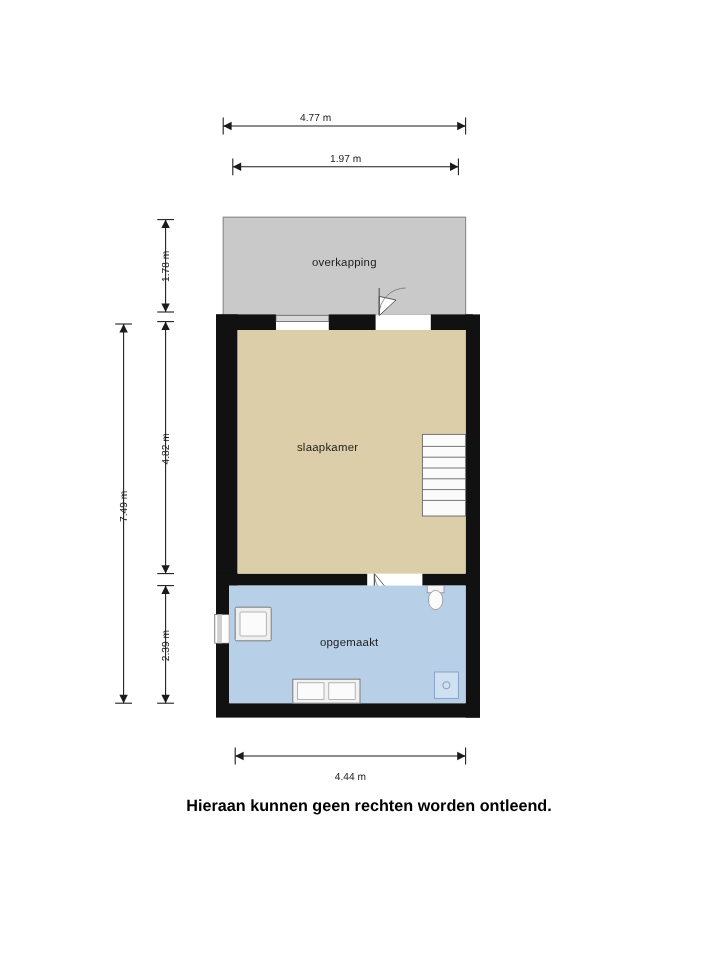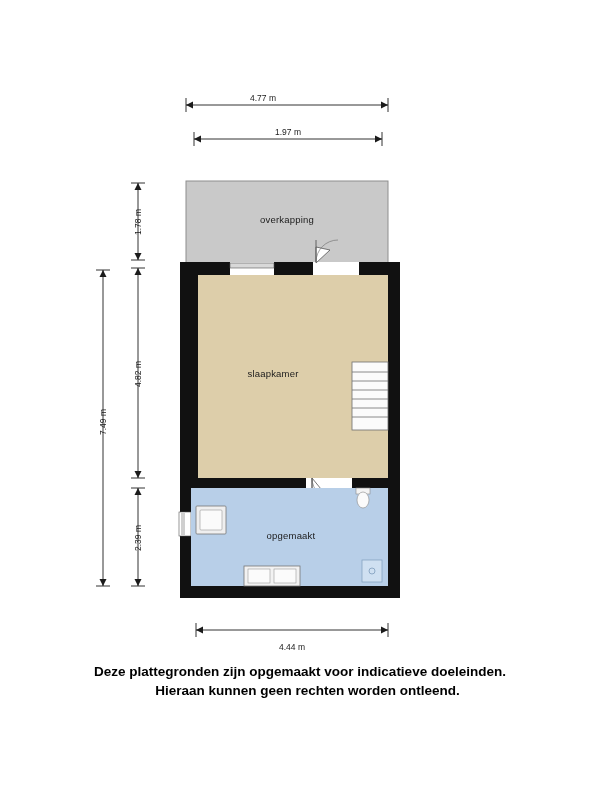--- a/index.html
+++ b/index.html
@@ -192,15 +192,14 @@
 
 <div class="dim-label vert" style="left:66px; top:417px; width:74px; text-align:center; transform:rotate(-90deg);">7.49 m</div>
 
 <div class="dim-label vert" style="left:101px; top:217px; width:74px; text-align:center; transform:rotate(-90deg);">1.78 m</div>
 
 <div class="dim-label vert" style="left:101px; top:369px; width:74px; text-align:center; transform:rotate(-90deg);">4.82 m</div>
 
 <div class="dim-label vert" style="left:101px; top:533px; width:74px; text-align:center; transform:rotate(-90deg);">2.39 m</div>
 
 <div class="disclaimer" style="top:662px;">
-  <span>Deze plattegronden zijn opgemaakt voor indicatieve doeleinden.</span>
   <span class="line2">Hieraan kunnen geen rechten worden ontleend.</span>
 </div>
 
 </body></html>

